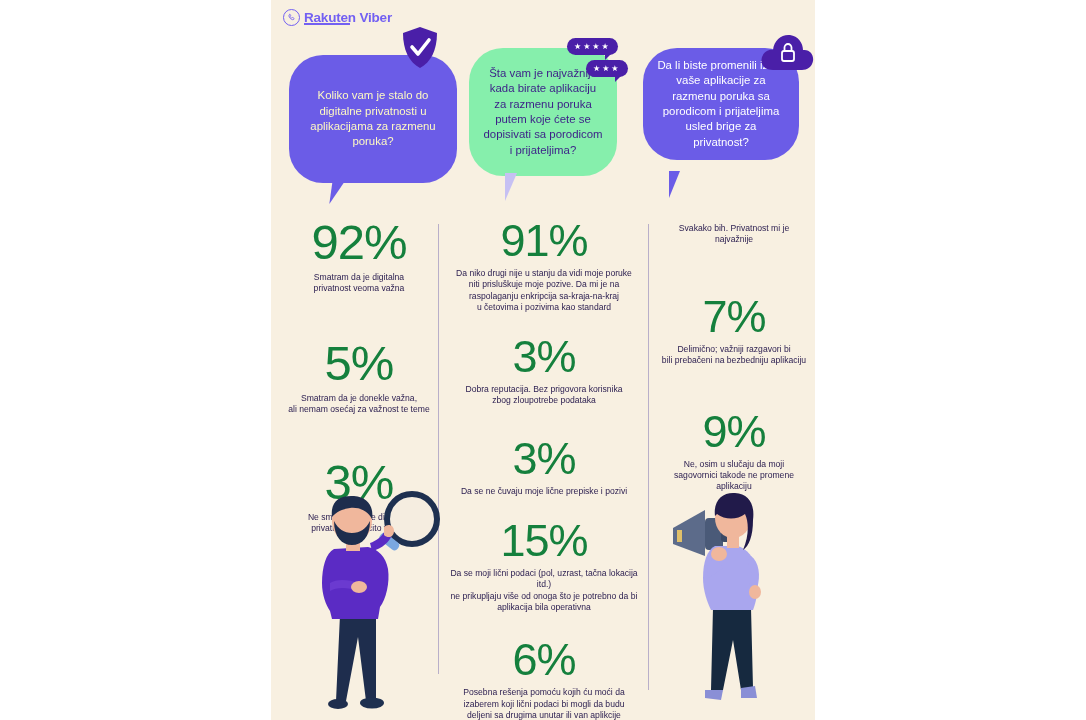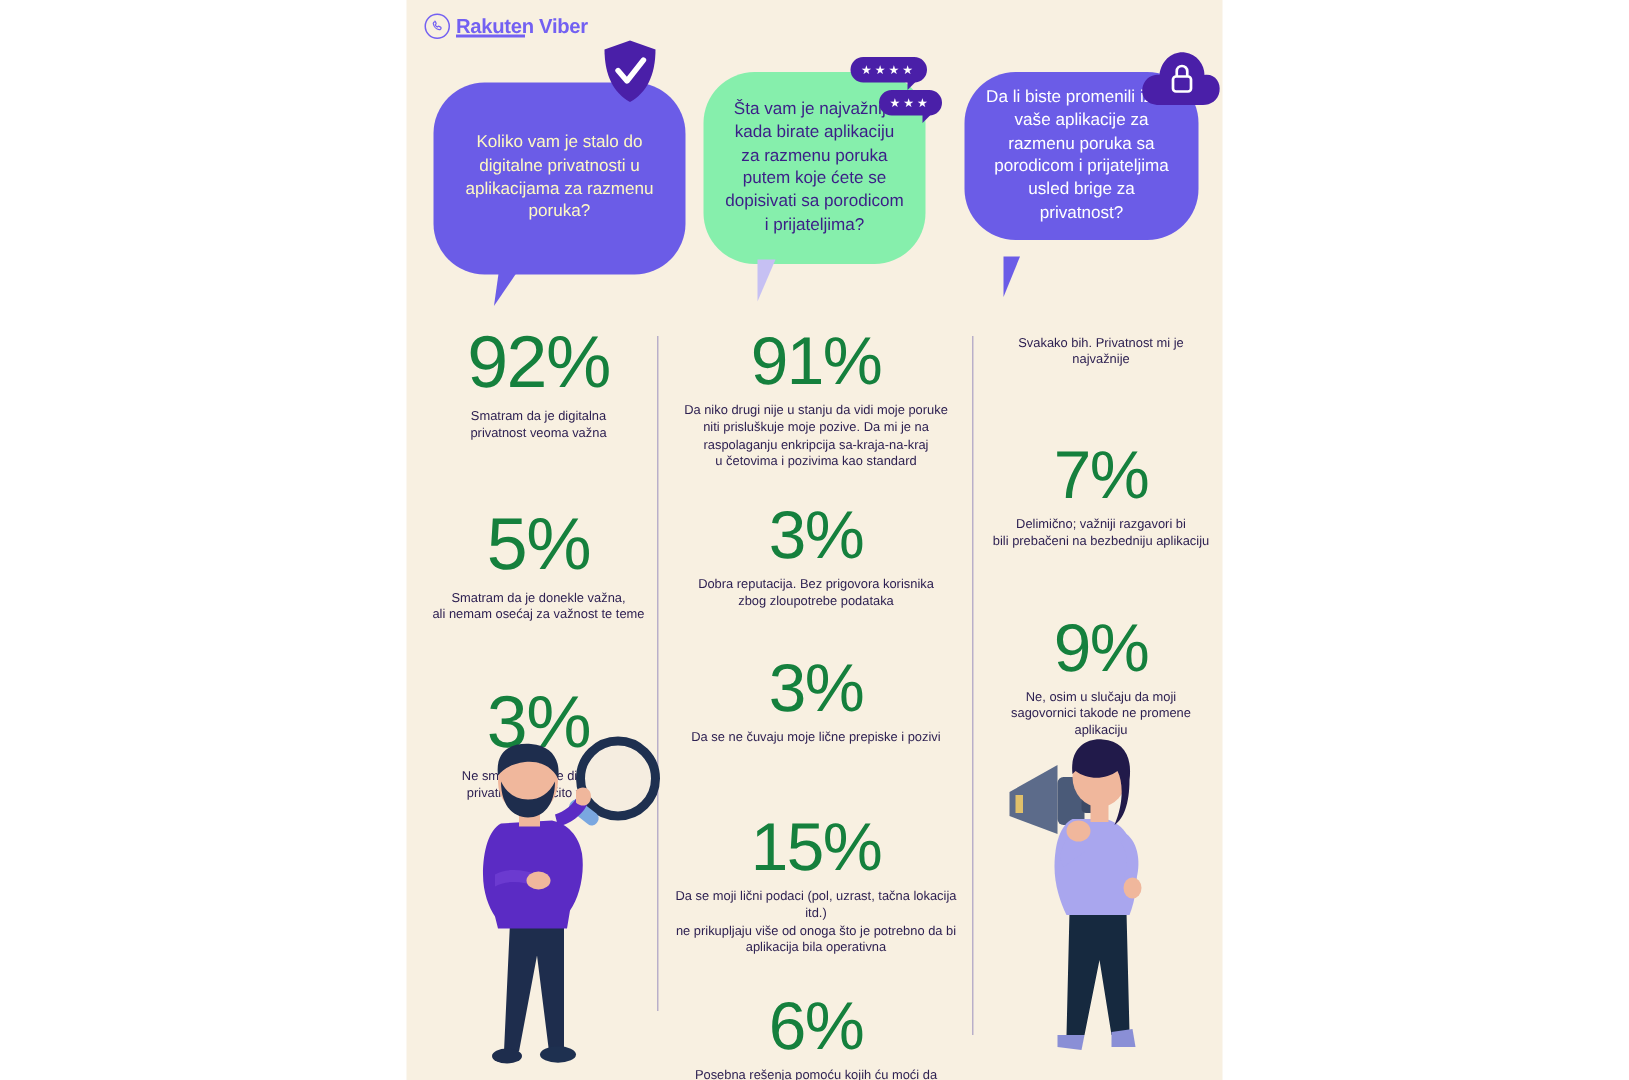--- a/index.html
+++ b/index.html
@@ -151,21 +151,21 @@
       <div class="desc">Da niko drugi nije u stanju da vidi moje poruke<br>niti prisluškuje moje pozive. Da mi je na<br>raspolaganju enkripcija sa-kraja-na-kraj<br>u četovima i pozivima kao standard</div>
     </div>
     <div class="stat" style="margin-top:20px;">
       <div class="pct">3%</div>
       <div class="desc">Dobra reputacija. Bez prigovora korisnika<br>zbog zloupotrebe podataka</div>
     </div>
     <div class="stat" style="margin-top:30px;">
       <div class="pct">3%</div>
       <div class="desc">Da se ne čuvaju moje lične prepiske i pozivi</div>
     </div>
-    <div class="stat" style="margin-top:44px;">
+    <div class="stat" style="margin-top:20px;">
       <div class="pct">15%</div>
       <div class="desc">Da se moji lični podaci (pol, uzrast, tačna lokacija itd.)<br>ne prikupljaju više od onoga što je potrebno da bi<br>aplikacija bila operativna</div>
     </div>
     <div class="stat" style="margin-top:24px;">
       <div class="pct">6%</div>
       <div class="desc">Posebna rešenja pomoću kojih ću moći da<br>izaberem koji lični podaci bi mogli da budu<br>deljeni sa drugima unutar ili van aplikcije</div>
     </div>
   </div>
 
   <div class="col" id="col3">

